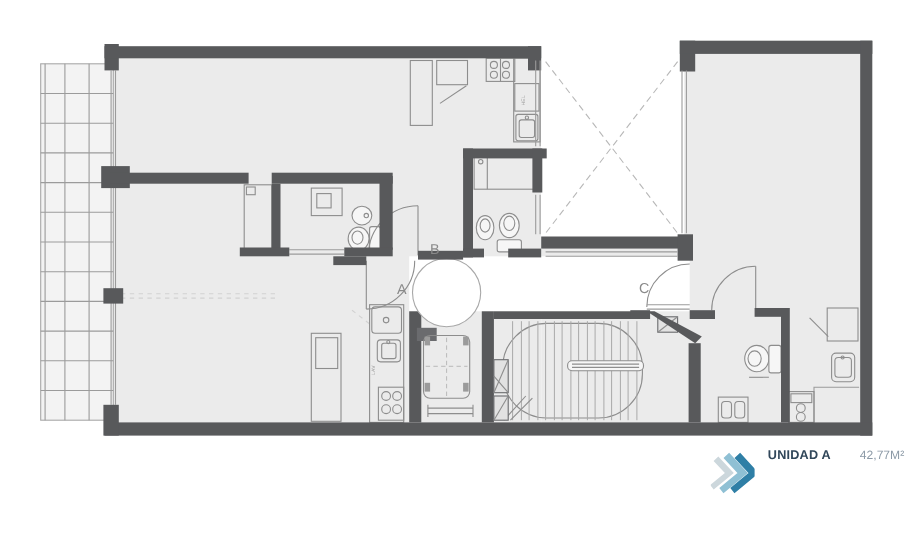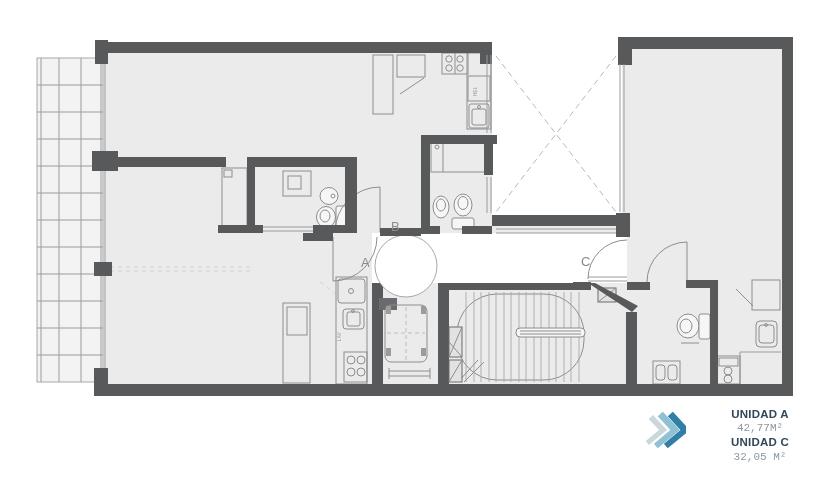--- a/index.html
+++ b/index.html
@@ -17,23 +17,23 @@
   .white{fill:#ffffff;stroke:none;}
   .dash{stroke:#b8b8b8;stroke-width:1;fill:none;stroke-dasharray:6 4;}
   .dash2{stroke:#d2d2d2;stroke-width:1;fill:none;stroke-dasharray:4 4;}
   .dashc{stroke:#b3b3b3;stroke-width:0.8;fill:none;stroke-dasharray:4 3;}
   .hatch{stroke:#6a6b6e;stroke-width:1;fill:#e2e2e2;}
   .roomlabel{fill:#8a8a8a;font-size:13px;}
   .tinylabel{fill:#9a9a9a;font-size:4.5px;letter-spacing:.3px;}
   .legend{position:absolute;left:646px;top:407px;width:176px;display:flex;align-items:flex-start;}
   .legend-icon{width:40px;height:42px;margin-right:12px;margin-top:2px;}
   .legend-rows{flex:1;}
-  .legend-row{display:flex;justify-content:space-between;align-items:center;line-height:14.2px;flex-direction:column;}
+  .legend-row{display:flex;justify-content:space-between;align-items:flex-end;line-height:14.2px;}
   .legend-label{font-weight:bold;font-size:11.5px;color:#31475a;letter-spacing:.2px;}
-  .legend-value{font-size:11px;color:#8b99a6;font-family:Liberation Mono, monospace;}
+  .legend-value{font-size:11px;color:#8b99a6;}
 </style>
 </head>
 <body>
 
 <div class="canvas">
 
 <svg width="828" height="488" viewBox="0 0 828 488">
 
   <g>
     <rect class="floor" x="100" y="47" width="392" height="339"></rect>
@@ -283,19 +283,15 @@
         <polyline points="2,8 16,21 2,34" stroke="#ccd7dc" stroke-width="5.5" fill="none"></polyline>
         <polyline points="11,5 28,21 11,37" stroke="#8fc0d4" stroke-width="6.5" fill="none"></polyline>
         <polyline points="21,5 38,21 21,37" stroke="#2f7fa6" stroke-width="6.5" fill="none"></polyline>
       </g>
     </svg>
     <div class="legend-rows">
       <div class="legend-row">
         <span class="legend-label">UNIDAD A</span>
         <span class="legend-value">42,77M²</span>
       </div>
-      <div class="legend-row">
-        <span class="legend-label">UNIDAD C</span>
-        <span class="legend-value">32,05 M²</span>
-      </div>
     </div>
   </div>
 </div>
 
 </body></html>

